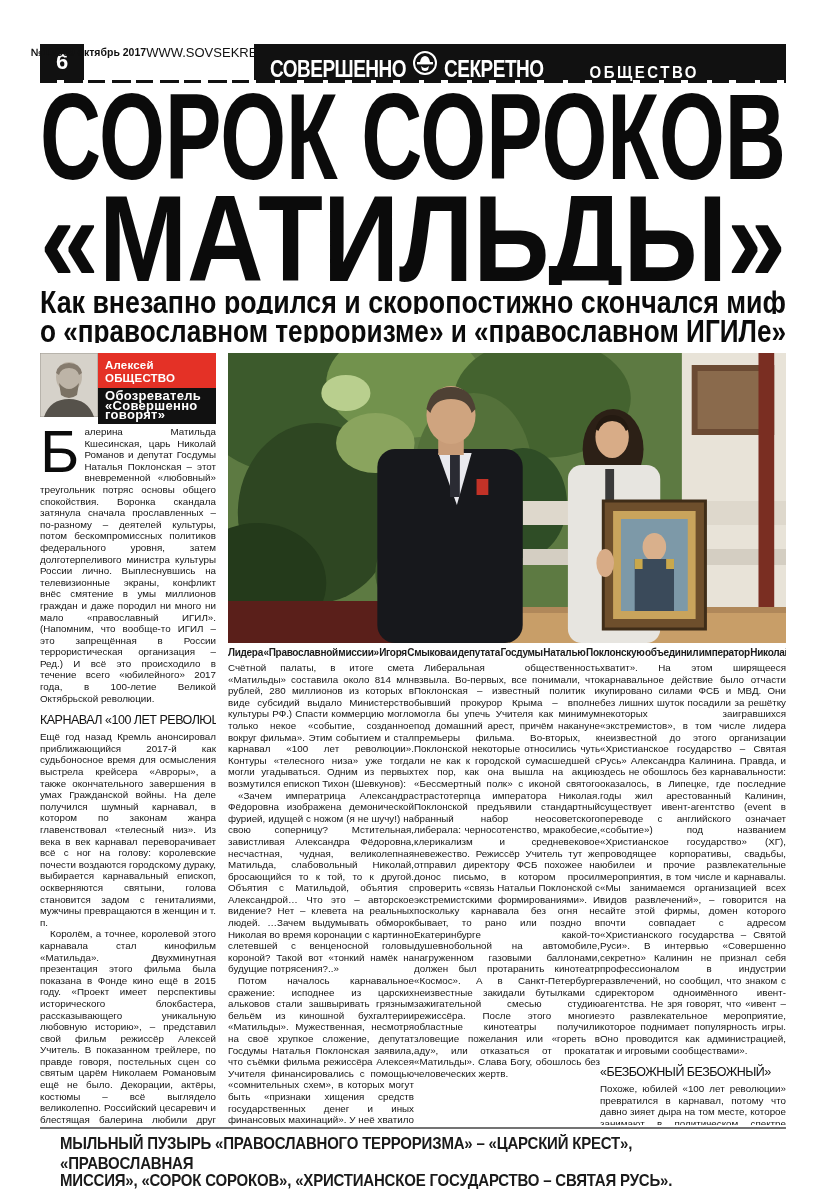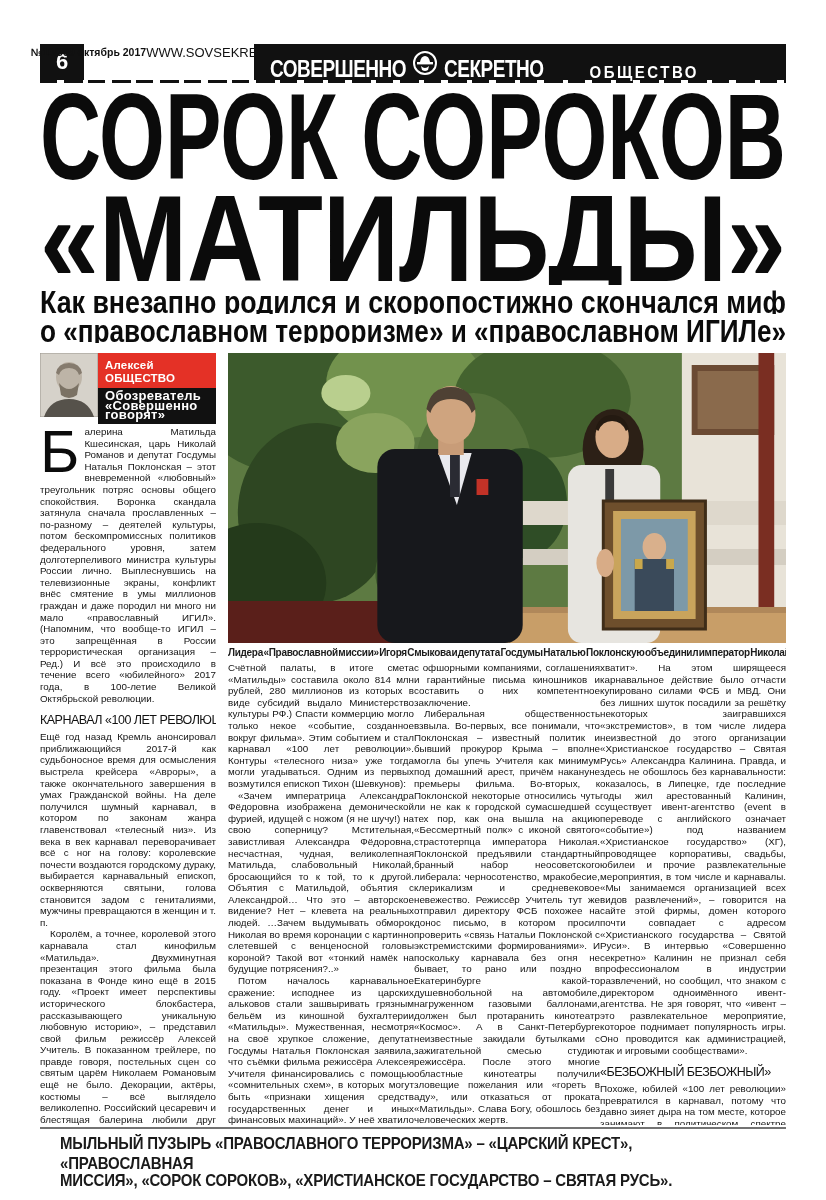--- a/index.html
+++ b/index.html
@@ -192,21 +192,20 @@
         </svg>
       </div>
       <div class="caption">Лидера «Православной миссии» Игоря Смыкова и депутата Госдумы Наталью Поклонскую объединил император Николай II</div>
       <div class="cols3">
         <div class="col body-text">
           <p>Счётной палаты, в итоге смета «Матильды» составила около 814 млн рублей, 280 миллионов из которых в виде субсидий выдало Министерство культуры РФ.) Спасти коммерцию могло только некое «событие, созданное вокруг фильма». Этим событием и стал карнавал «100 лет революции». Контуры «телесного низа» уже тогда могли угадываться. Одним из первых возмутился епископ Тихон (Шевкунов):</p>
           <p class="indent">«Зачем императрица Александра Фёдоровна изображена демонической фурией, идущей с ножом (я не шучу!) на свою соперницу? Мстительная, завистливая Александра Фёдоровна, несчастная, чудная, великолепная Матильда, слабовольный Николай, бросающийся то к той, то к другой. Объятия с Матильдой, объятия с Александрой… Что это – авторское видение? Нет – клевета на реальных людей. …Зачем выдумывать обморок Николая во время коронации с картинно слетевшей с венценосной головы короной? Такой вот «тонкий намёк на будущие потрясения?..»</p>
           <p class="indent">Потом началось карнавальное сражение: исподнее из царских альковов стали зашвыривать грязным бельём из киношной бухгалтерии «Матильды». Мужественная, несмотря на своё хрупкое сложение, депутат Госдумы Наталья Поклонская заявила, что съёмки фильма режиссёра Алексея Учителя финансировались с помощью «сомнительных схем», в которых могут быть «признаки хищения средств государственных денег и иных финансовых махинаций». У неё хватило связей и профессионализма, чтобы добыть договоры</p>
         </div>
         <div class="col body-text">
-          <p>с офшорными компаниями, соглашения и гарантийные письма киношников и составить о них компетентное заключение.</p>
           <p class="indent">Либеральная общественность взвыла. Во-первых, все понимали, что Поклонская – известный политик и бывший прокурор Крыма – вполне могла бы упечь Учителя как минимум под домашний арест, причём накануне премьеры фильма. Во-вторых, к Поклонской некоторые относились чуть ли не как к городской сумасшедшей с тех пор, как она вышла на акцию «Бессмертный полк» с иконой святого страстотерпца императора Николая. Поклонской предъявили стандартный бранный набор неосоветского либерала: черносотенство, мракобесие, клерикализм и средневековое невежество. Режиссёр Учитель тут же отправил директору ФСБ похожее на донос письмо, в котором просил проверить «связь Натальи Поклонской с экстремистскими формированиями». И поскольку карнавала без огня не бывает, то рано или поздно в Екатеринбурге какой-то душевнобольной на автомобиле, нагруженном газовыми баллонами, должен был протаранить кинотеатр «Космос». А в Санкт-Петербурге неизвестные закидали бутылками с зажигательной смесью студию режиссёра. После этого многие областные кинотеатры получили зловещие пожелания или «гореть в аду», или отказаться от проката «Матильды». Слава Богу, обошлось без человеческих жертв.</p>
 
         </div>
         <div class="col body-text">
           <p>хватит». На этом ширящееся карнавальное действие было отчасти купировано силами ФСБ и МВД. Они без лишних шуток посадили за решётку некоторых заигравшихся «экстремистов», в том числе лидера неизвестной до этого организации «Христианское государство – Святая Русь» Александра Калинина. Правда, и здесь не обошлось без карнавальности: оказалось, в Липецке, где последние годы жил арестованный Калинин, существует ивент-агентство (event в переводе с английского означает «событие») под названием «Христианское государство» (ХГ), проводящее корпоративы, свадьбы, юбилеи и прочие развлекательные мероприятия, в том числе и карнавалы. «Мы занимаемся организацией всех видов развлечений», – говорится на сайте этой фирмы, домен которого почти совпадает с адресом «Христианского государства – Святой Руси». В интервью «Совершенно секретно» Калинин не признал себя профессионалом в индустрии развлечений, но сообщил, что знаком с директором одноимённого ивент-агентства. Не зря говорят, что «ивент – это развлекательное мероприятие, которое поднимает популярность игры. Оно проводится как администрацией, так и игровыми сообществами».</p>
           <div class="colsubhead">«БЕЗБОЖНЫЙ БЕЗБОЖНЫЙ»</div>
           <p>Похоже, юбилей «100 лет революции» превратился в карнавал, потому что давно зияет дыра на том месте, которое занимают в политическом спектре правые консерваторы. В Британии это место принадлежит партии</p>
         </div>
       </div>
     </div>

